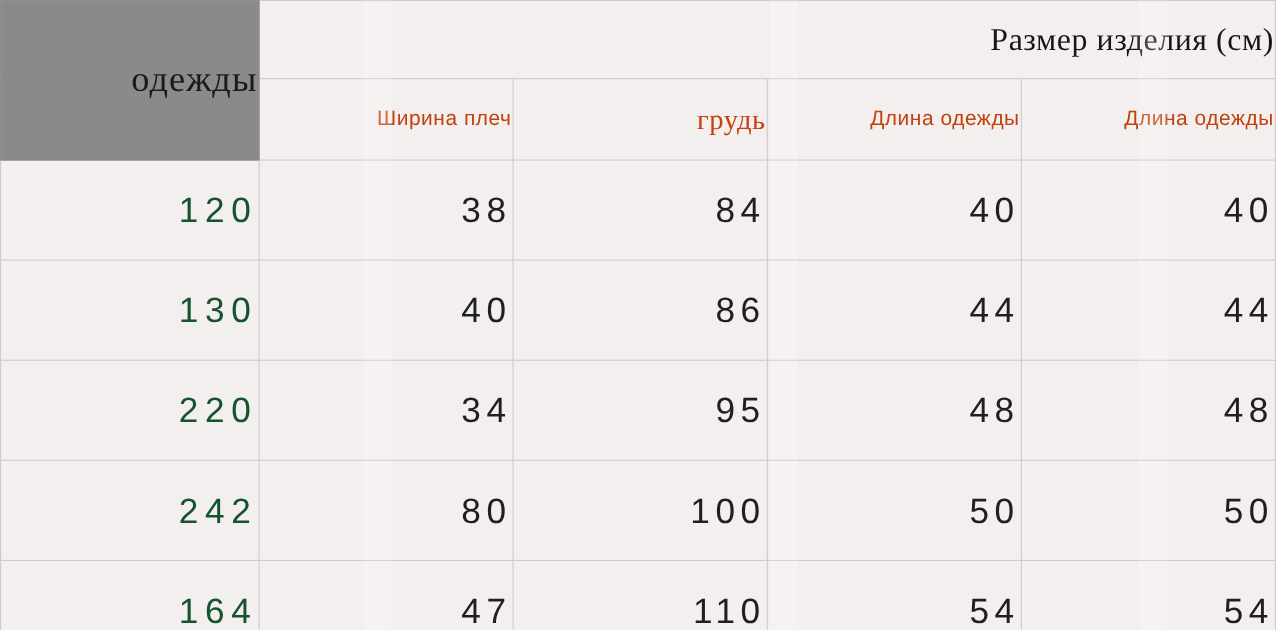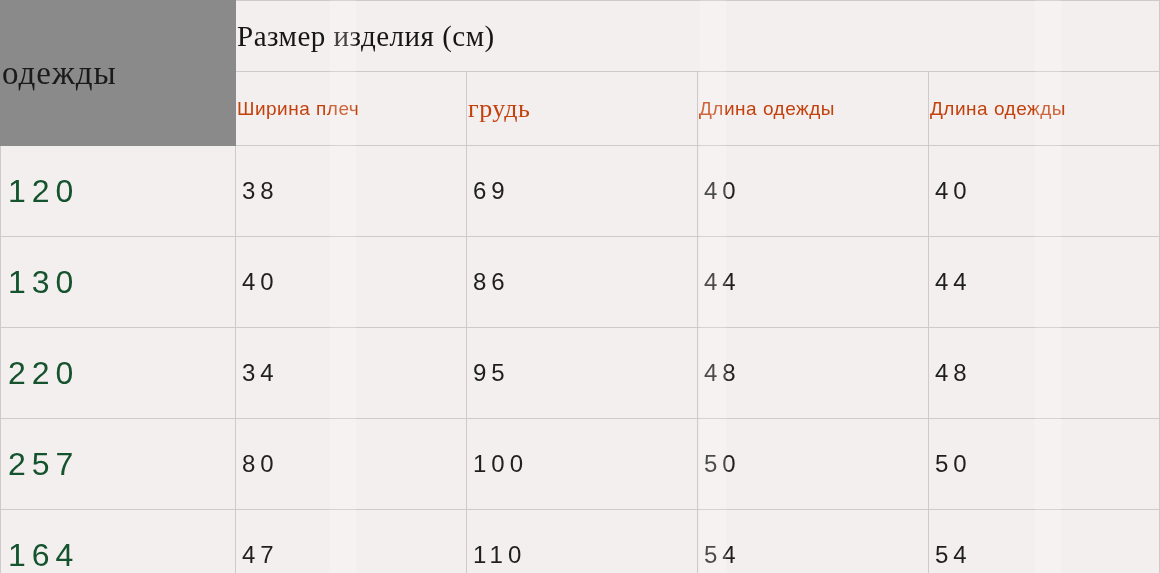--- a/index.html
+++ b/index.html
@@ -19,21 +19,21 @@
     width: 1160px;
     height: 573px;
     border-collapse: collapse;
     table-layout: fixed;
     background: #f3eeee;
   }
 
   .size-table td,
   .size-table th {
     border: 1px solid #cfc9c9;
-    text-align: left;
+    text-align: right;
     vertical-align: middle;
     font-weight: normal;
     background: #f4efef;
   }
 
   
   col.c-size   { width: 235px; }
   col.c-rest   { width: 231px; }
 
   
@@ -62,21 +62,21 @@
     color: #c2410c;
     letter-spacing: 0.5px;
   }
   .subhead-cell.bold-ish {
     font-size: 26px;
     font-family: "Liberation Serif", serif;
   }
 
   .data-cell {
     font-family: "Liberation Sans", sans-serif;
-    font-size: 24px;
+    font-size: 32px;
     letter-spacing: 5px;
     height: 88px;
     color: #1f1f1f;
     text-indent: 5px;
   }
 
   .row-size {
     font-family: "Liberation Sans", sans-serif;
     font-size: 32px;
     letter-spacing: 6px;
@@ -116,40 +116,40 @@
         <th class="subhead-cell">Ширина плеч</th>
         <th class="subhead-cell bold-ish">грудь</th>
         <th class="subhead-cell">Длина одежды</th>
         <th class="subhead-cell">Длина одежды</th>
       </tr>
     </thead>
     <tbody>
       <tr>
         <td class="data-cell row-size">120</td>
         <td class="data-cell">38</td>
-        <td class="data-cell">69</td>
+        <td class="data-cell">84</td>
         <td class="data-cell">40</td>
         <td class="data-cell">40</td>
       </tr>
       <tr>
         <td class="data-cell row-size">130</td>
         <td class="data-cell">40</td>
         <td class="data-cell">86</td>
         <td class="data-cell">44</td>
         <td class="data-cell">44</td>
       </tr>
       <tr>
         <td class="data-cell row-size">220</td>
         <td class="data-cell">34</td>
         <td class="data-cell">95</td>
         <td class="data-cell">48</td>
         <td class="data-cell">48</td>
       </tr>
       <tr>
-        <td class="data-cell row-size">257</td>
+        <td class="data-cell row-size">242</td>
         <td class="data-cell">80</td>
         <td class="data-cell">100</td>
         <td class="data-cell">50</td>
         <td class="data-cell">50</td>
       </tr>
       <tr>
         <td class="data-cell row-size">164</td>
         <td class="data-cell">47</td>
         <td class="data-cell">110</td>
         <td class="data-cell">54</td>

